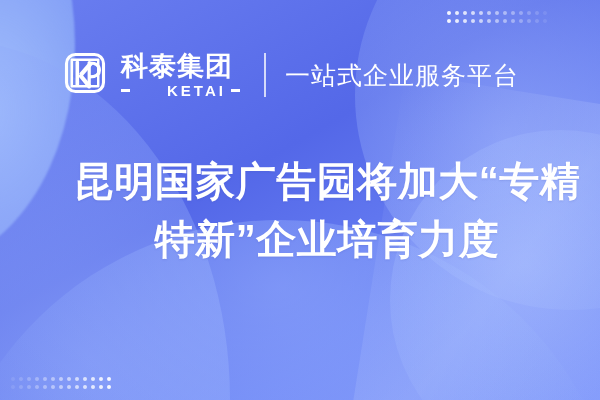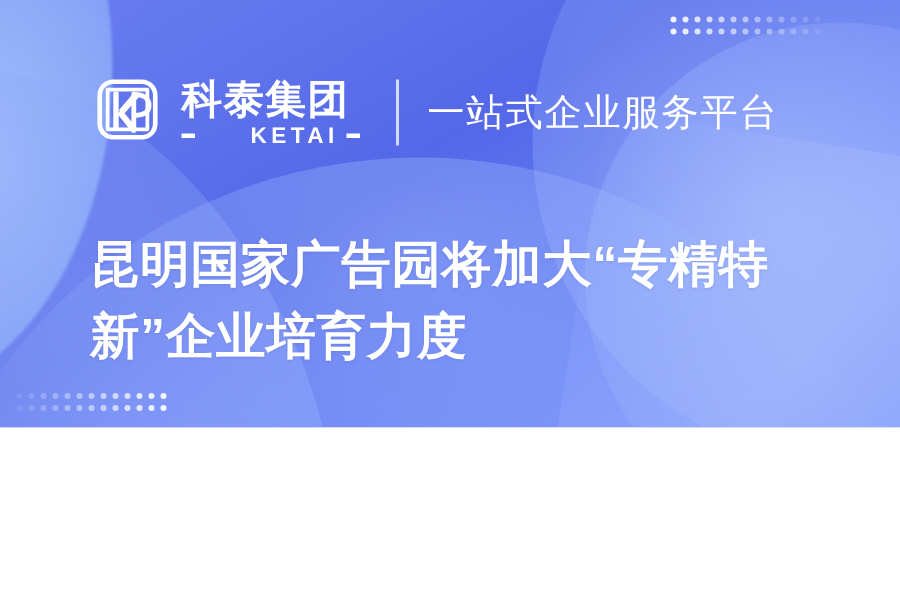--- a/index.html
+++ b/index.html
@@ -6,21 +6,21 @@
   html, body {
     margin: 0;
     padding: 0;
     background: #ffffff;
   }
   * { box-sizing: border-box; }
 
   .banner {
     position: relative;
     width: 600px;
-    height: 285px;
+    height: 400px;
     overflow: hidden;
     font-family: "Liberation Sans", "DejaVu Sans", sans-serif;
     background: linear-gradient(150deg, #6b7ff0 0%, #5468e8 42%, #6a82f5 72%, #7e95fb 100%);
   }
 
   
   .bg-layer {
     position: absolute;
     inset: 0;
     overflow: hidden;
@@ -169,29 +169,30 @@
     line-height: 1.1;
     color: #ffffff;
     font-weight: 700;
     letter-spacing: 1px;
     white-space: nowrap;
   }
 
   
   .headline {
     position: absolute;
-    left: 60px;
+    left: 72px;
     top: 152px;
     width: 510px;
-    font-size: 33px;
+    font-size: 40px;
     line-height: 1.45;
     font-weight: 700;
     color: #ffffff;
     letter-spacing: 0.5px;
     text-shadow: 0 1px 2px rgba(60,80,180,0.18);
+    text-align: center;
   }
 </style>
 </head>
 <body>
 
 <div class="banner">
 
   <div class="bg-layer">
     <div class="blob blob-tl"></div>
     <div class="blob blob-left-sweep"></div>

